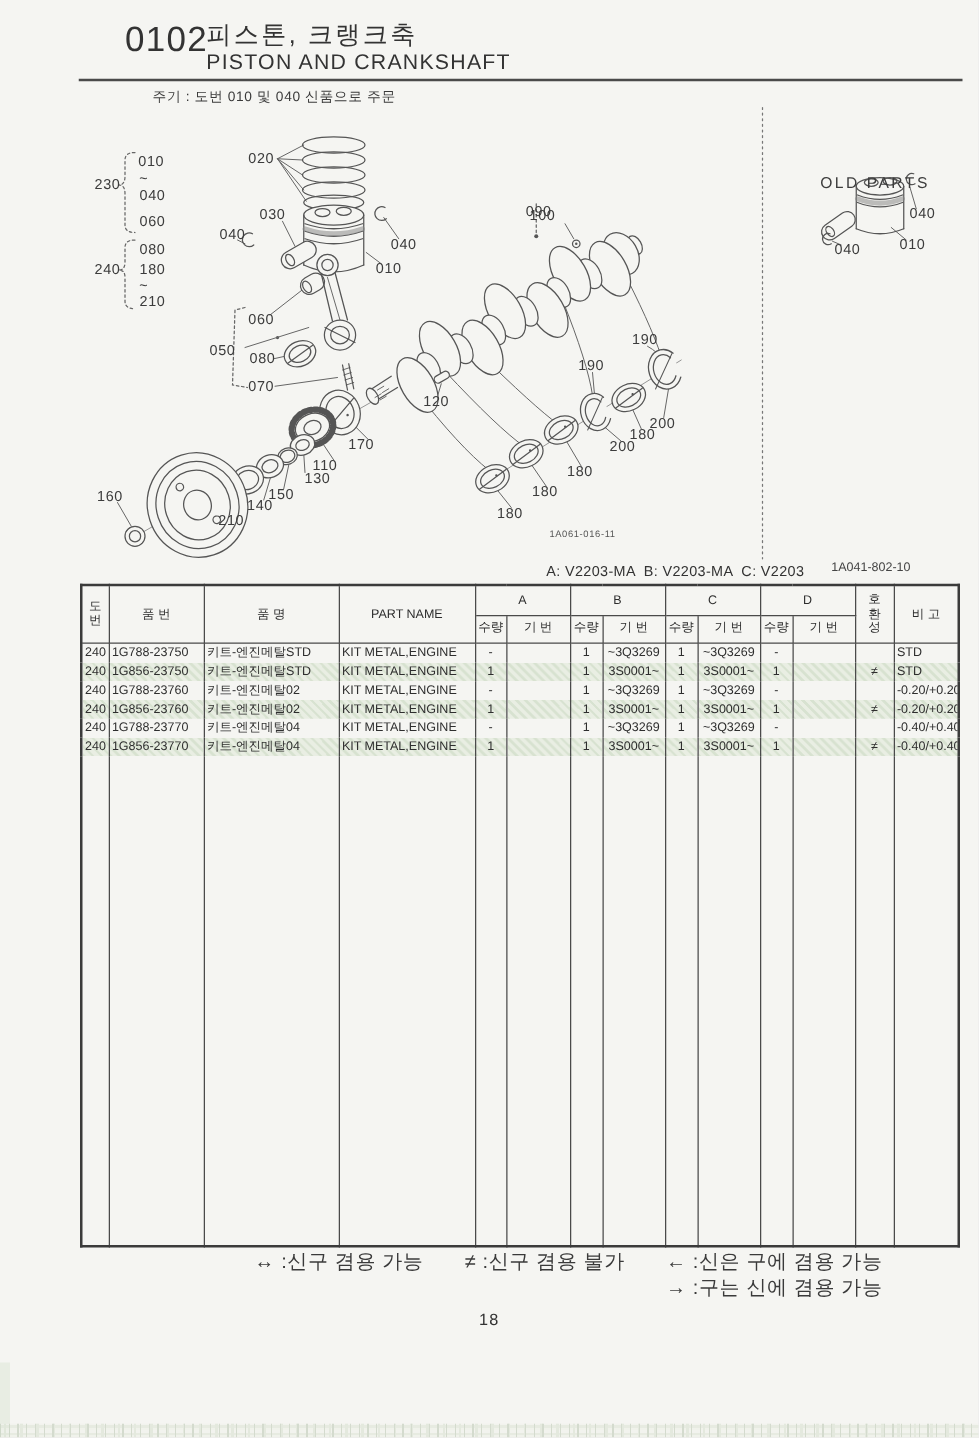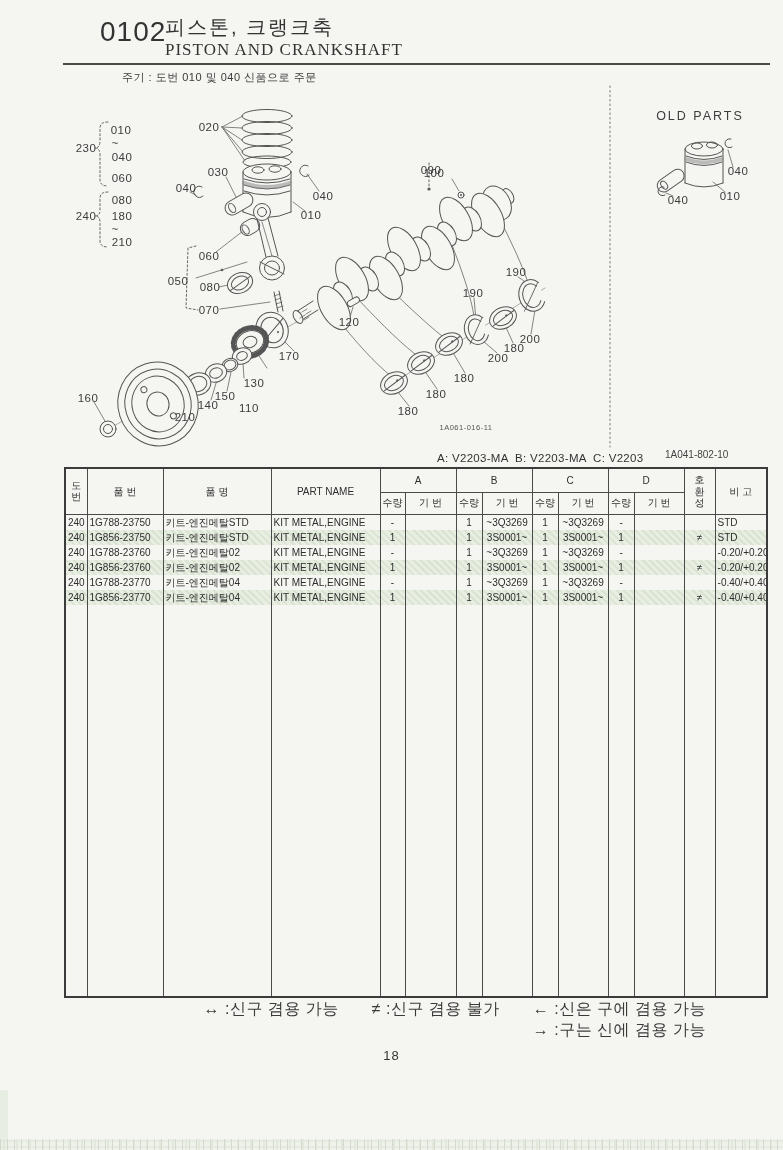--- a/index.html
+++ b/index.html
@@ -5,30 +5,30 @@
   html,body{margin:0;padding:0;background:#e8e8e8;}
   .sheet{
     position:relative;width:783px;height:1150px;margin:0 auto;
     background:#f5f5f2;overflow:hidden;
     font-family:"Liberation Sans","DejaVu Sans",sans-serif;
     color:#2f2f2f;
   }
   
   .hdr-code{position:absolute;left:100px;top:16px;font-size:28px;letter-spacing:1px;color:#333;}
   .hdr-kr{position:absolute;left:165px;top:14px;font-size:20px;letter-spacing:2px;color:#333;}
-  .hdr-en{position:absolute;left:165px;top:40px;font-size:17px;letter-spacing:1px;color:#333;font-family:Liberation Serif, serif;}
+  .hdr-en{position:absolute;left:165px;top:40px;font-size:17px;letter-spacing:1px;color:#333;}
   .hdr-rule{position:absolute;left:63px;top:63px;width:707px;height:2px;background:#4a4a4a;}
   .hdr-note{position:absolute;left:122px;top:70px;font-size:11px;color:#3a3a3a;letter-spacing:.5px;}
   
   .diagram-svg{position:absolute;left:0;top:0;width:783px;height:460px;}
   .callout{
     position:absolute;transform:translate(-50%,-50%);
     font-size:11.5px;color:#3c3c3c;letter-spacing:.5px;white-space:nowrap;
   }
-  .callout.caps{font-size:12.5px;letter-spacing:2px;}
+  .callout.caps{font-size:12.5px;letter-spacing:2px;margin-top:30px;}
   .fig-code{position:absolute;left:466px;top:427px;transform:translate(-50%,-50%);
     font-size:7.5px;color:#555;letter-spacing:.5px;}
   .models-label{position:absolute;left:437px;top:452px;font-size:11.5px;color:#333;letter-spacing:.3px;white-space:pre;}
   .doc-code{position:absolute;left:665px;top:449px;font-size:10px;color:#444;}
   
   table.parts{
     position:absolute;left:64px;top:467px;width:702px;
     border-collapse:collapse;table-layout:fixed;
     font-size:10px;color:#2e2e2e;
   }
@@ -327,21 +327,21 @@
       <div class="callout" style="left: 323px; top: 196px;">040</div>
       <div class="callout" style="left: 311px; top: 215px;">010</div>
       <div class="callout" style="left: 209px; top: 256px;">060</div>
       <div class="callout" style="left: 178px; top: 281px;">050</div>
       <div class="callout" style="left: 210px; top: 287px;">080</div>
       <div class="callout" style="left: 209px; top: 310px;">070</div>
       <div class="callout" style="left: 431px; top: 157px; margin-top: 13px;">090</div>
       <div class="callout" style="left: 434px; top: 173px;">100</div>
       <div class="callout" style="left: 349px; top: 322px;">120</div>
       <div class="callout" style="left: 289px; top: 356px;">170</div>
-      <div class="callout" style="left: 249px; top: 373px; margin-top: 35px;">110</div>
+      <div class="callout" style="left: 260px; top: 373px;">110</div>
       <div class="callout" style="left: 242px; top: 383px; margin-left: 12px;">130</div>
       <div class="callout" style="left: 225px; top: 396px;">150</div>
       <div class="callout" style="left: 208px; top: 405px;">140</div>
       <div class="callout" style="left: 185px; top: 417px;">210</div>
       <div class="callout" style="left: 88px; top: 398px;">160</div>
       <div class="callout" style="left: 516px; top: 272px;">190</div>
       <div class="callout" style="left: 473px; top: 293px;">190</div>
       <div class="callout" style="left: 530px; top: 339px;">200</div>
       <div class="callout" style="left: 498px; top: 358px;">200</div>
       <div class="callout" style="left: 514px; top: 348px;">180</div>

